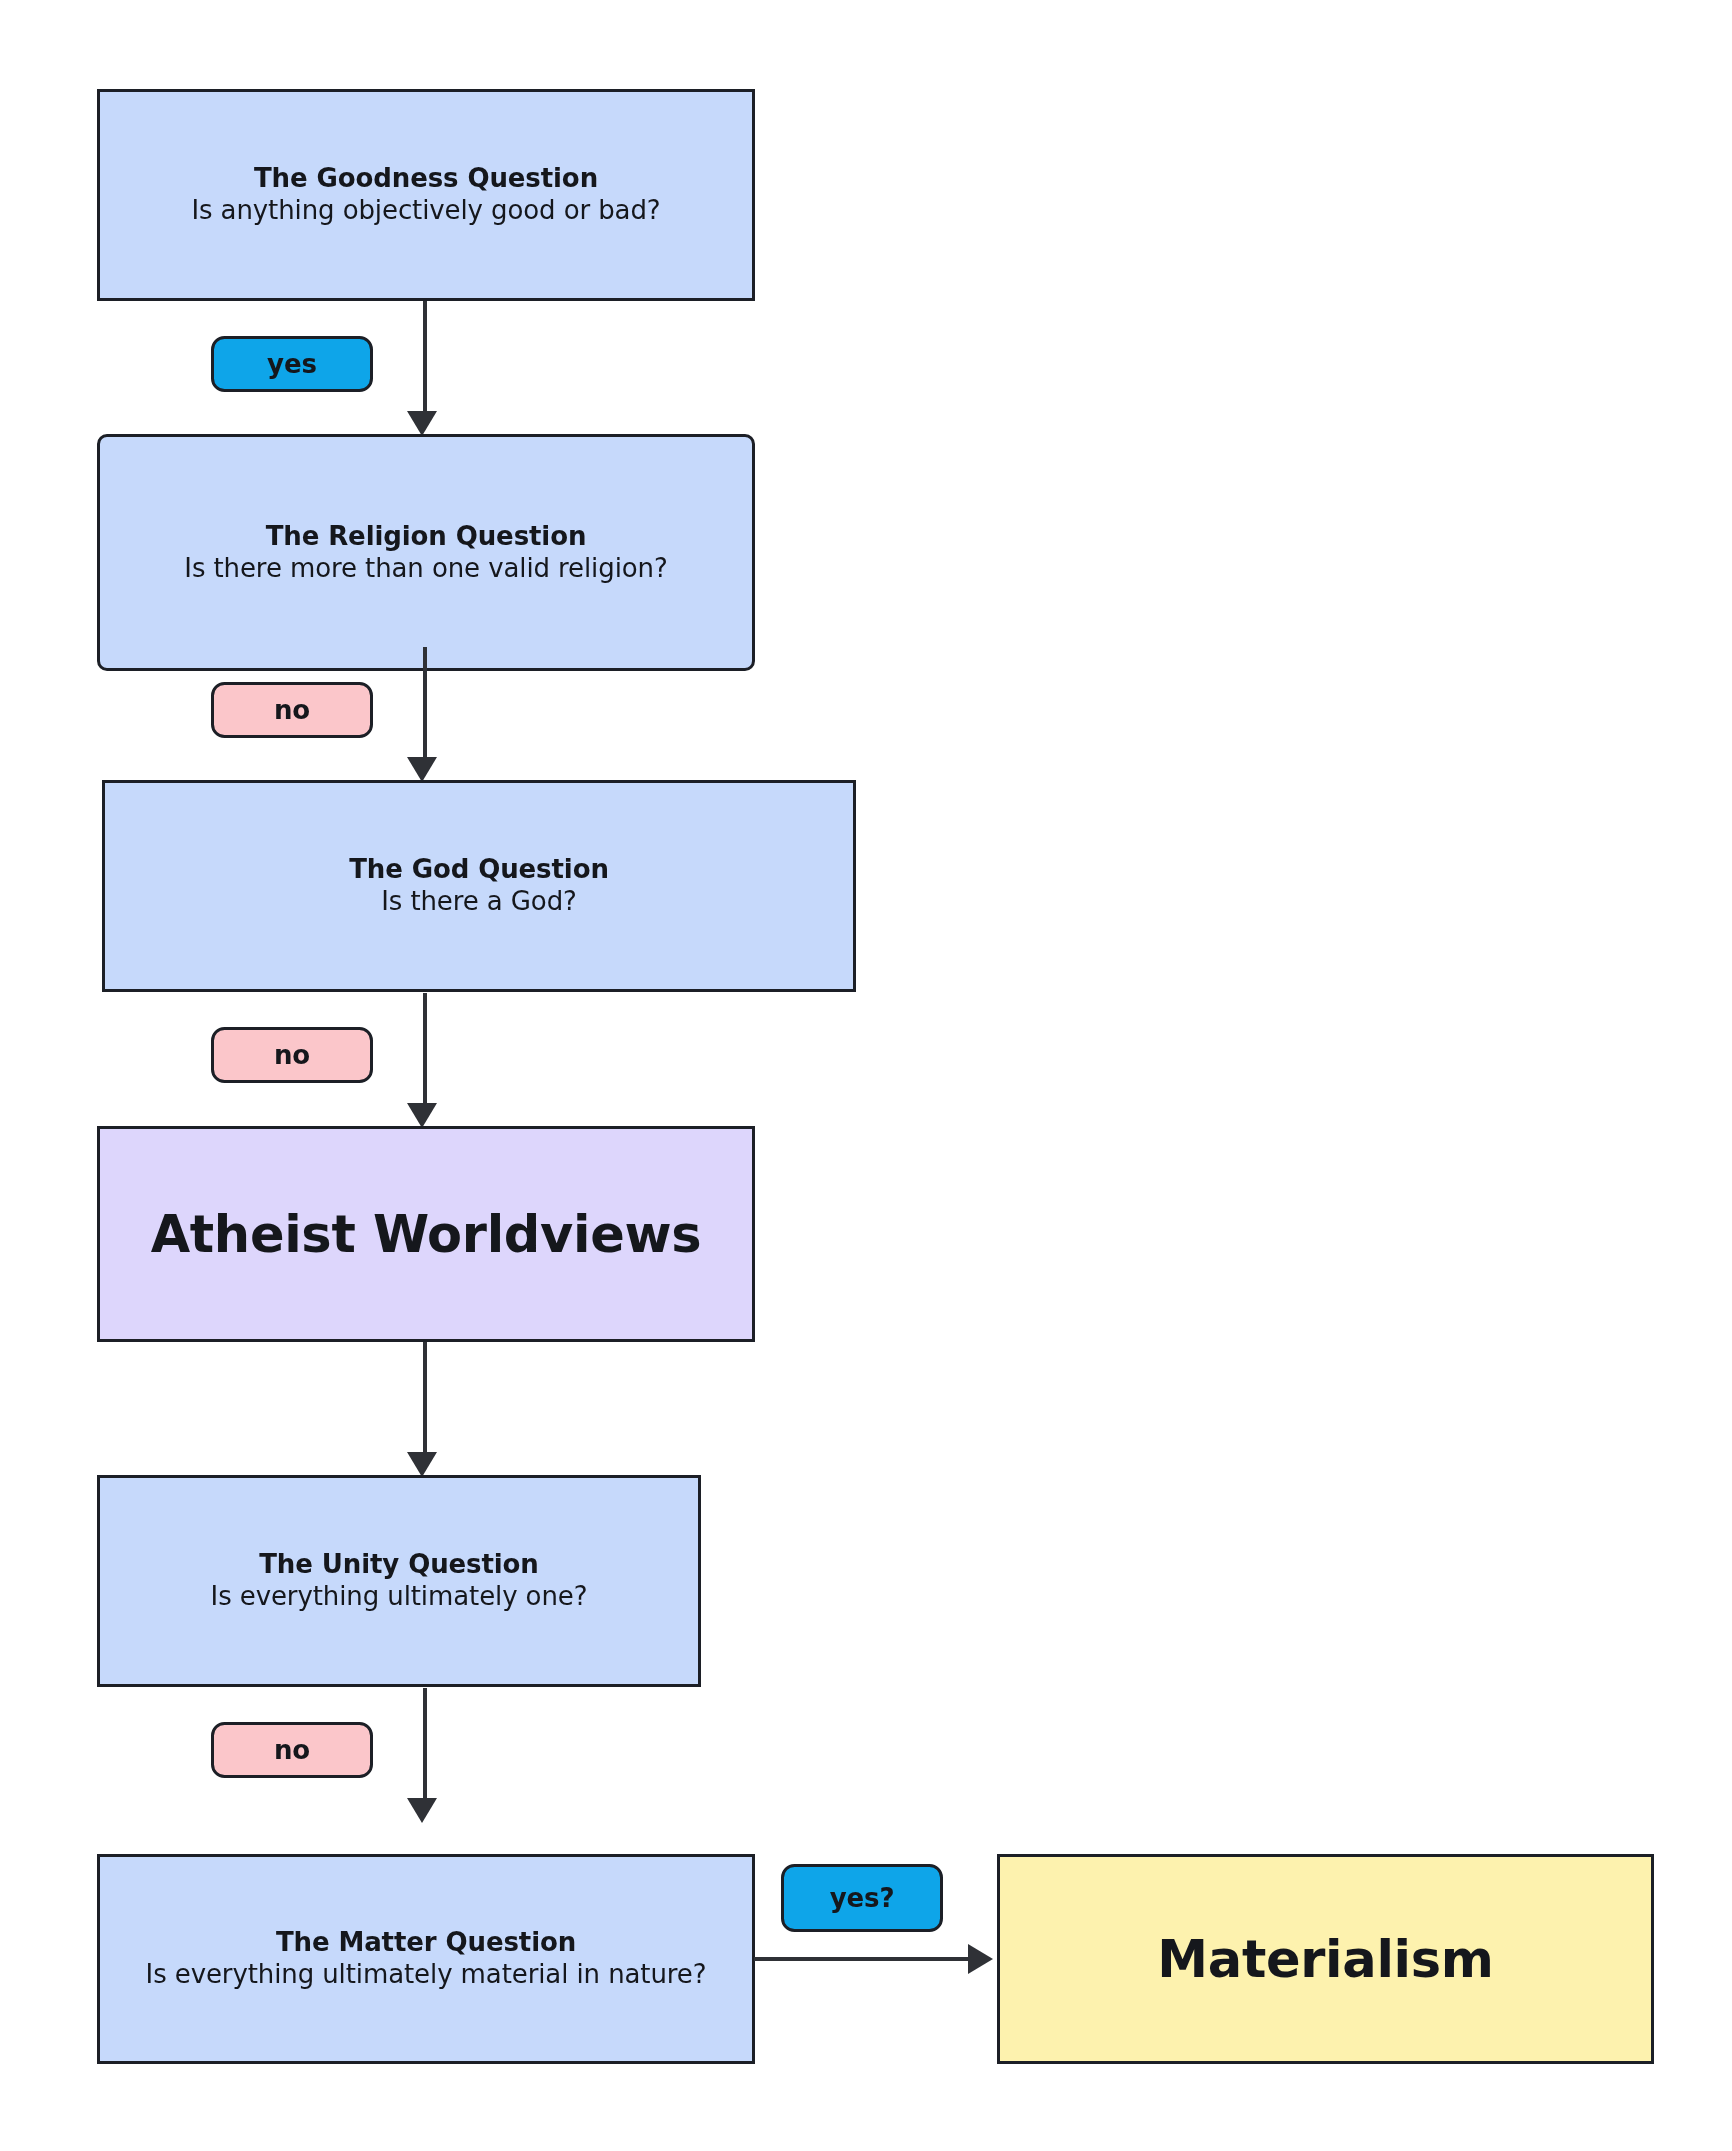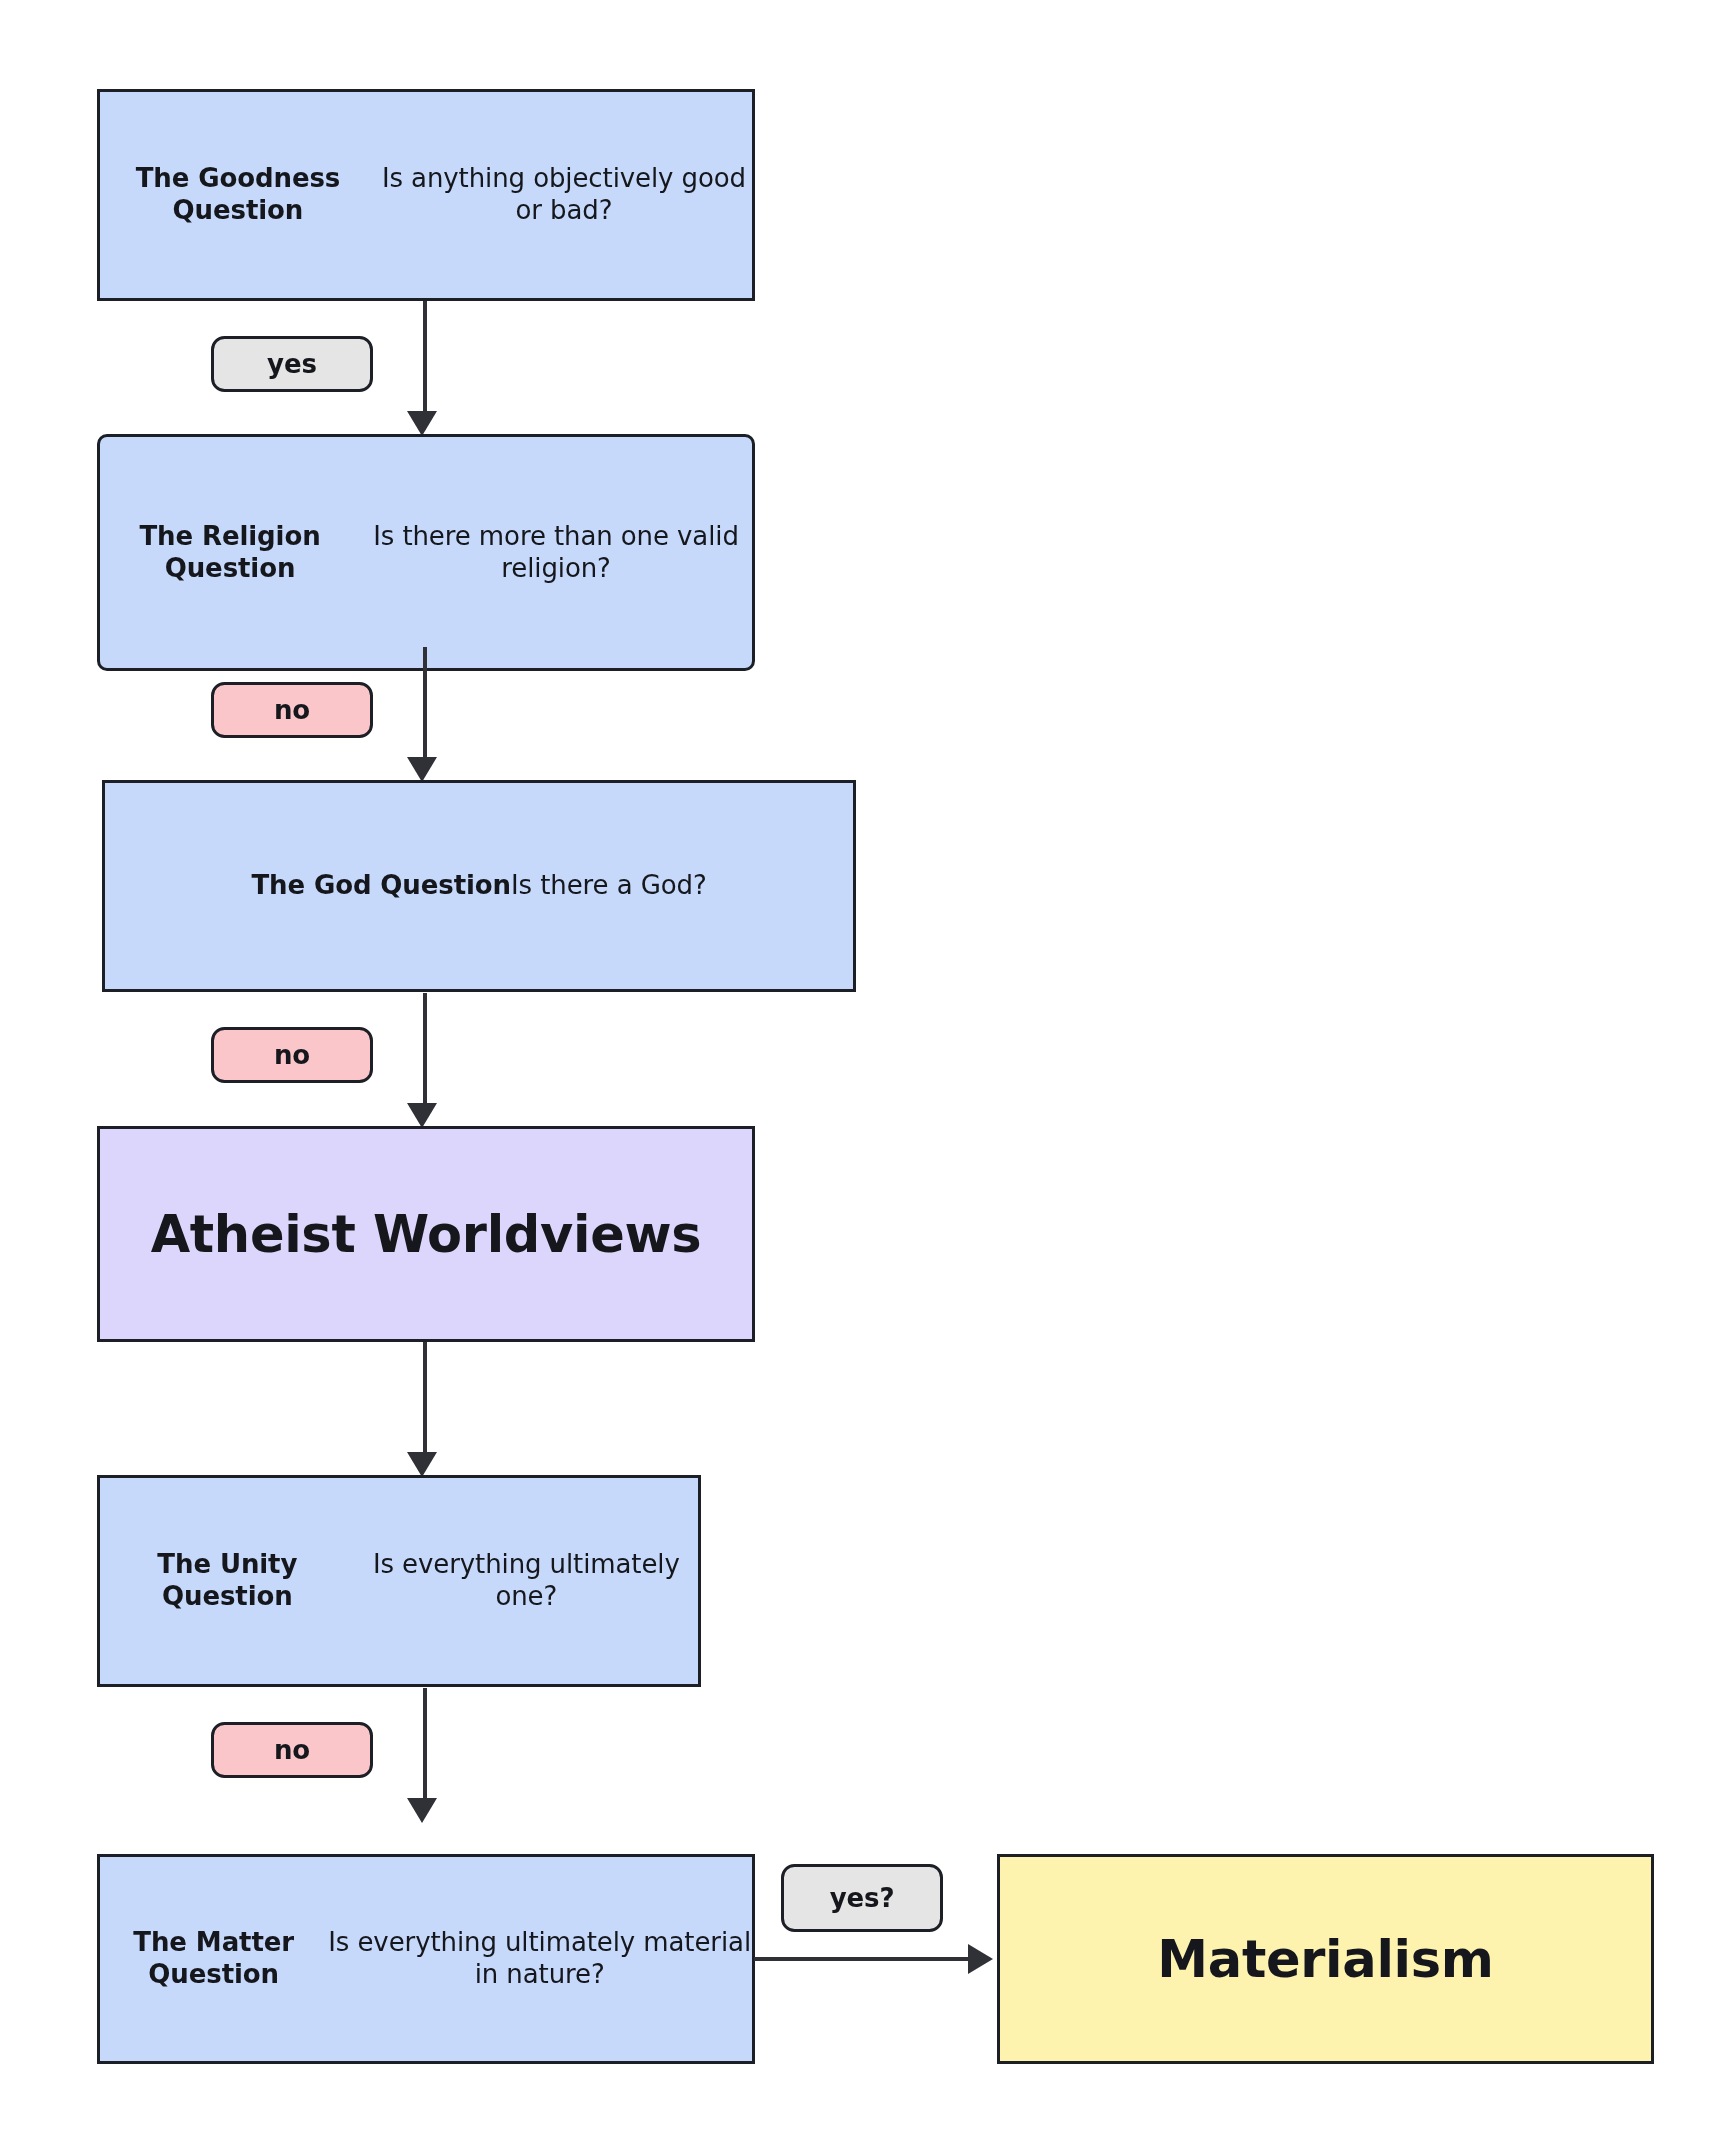--- a/index.html
+++ b/index.html
@@ -15,21 +15,21 @@
     width: 1732px;
     height: 2151px;
     background: #ffffff;
     overflow: hidden;
   }
   .node {
     position: absolute;
     box-sizing: border-box;
     border: 3.9px solid #1c1f26;
     display: flex;
-    flex-direction: row;
+    flex-direction: column;
     align-items: center;
     justify-content: center;
     text-align: center;
     color: #15171c;
   }
   .node-question {
     background: #c6d9fb;
   }
   .node-category {
     background: #ddd6fc;
@@ -82,21 +82,21 @@
     border: 3.9px solid #1c1f26;
     border-radius: 13.5px;
     display: flex;
     align-items: center;
     justify-content: center;
     font-weight: bold;
     font-size: 26px;
     color: #15171c;
     letter-spacing: -0.1px;
   }
-  .badge-yes { background: #e5e5e5; }
+  .badge-yes { background: #0ea5e9; }
   .badge-no  { background: #fbc6ca; }
 </style>
 </head>
 <body>
 
 <div id="canvas">
 
   <div class="node node-question" style="left:97px; top:89px; width:658px; height:212px;">
     <div class="node-title">The Goodness Question</div>
     <div class="node-subtitle">Is anything objectively good or bad?</div>

